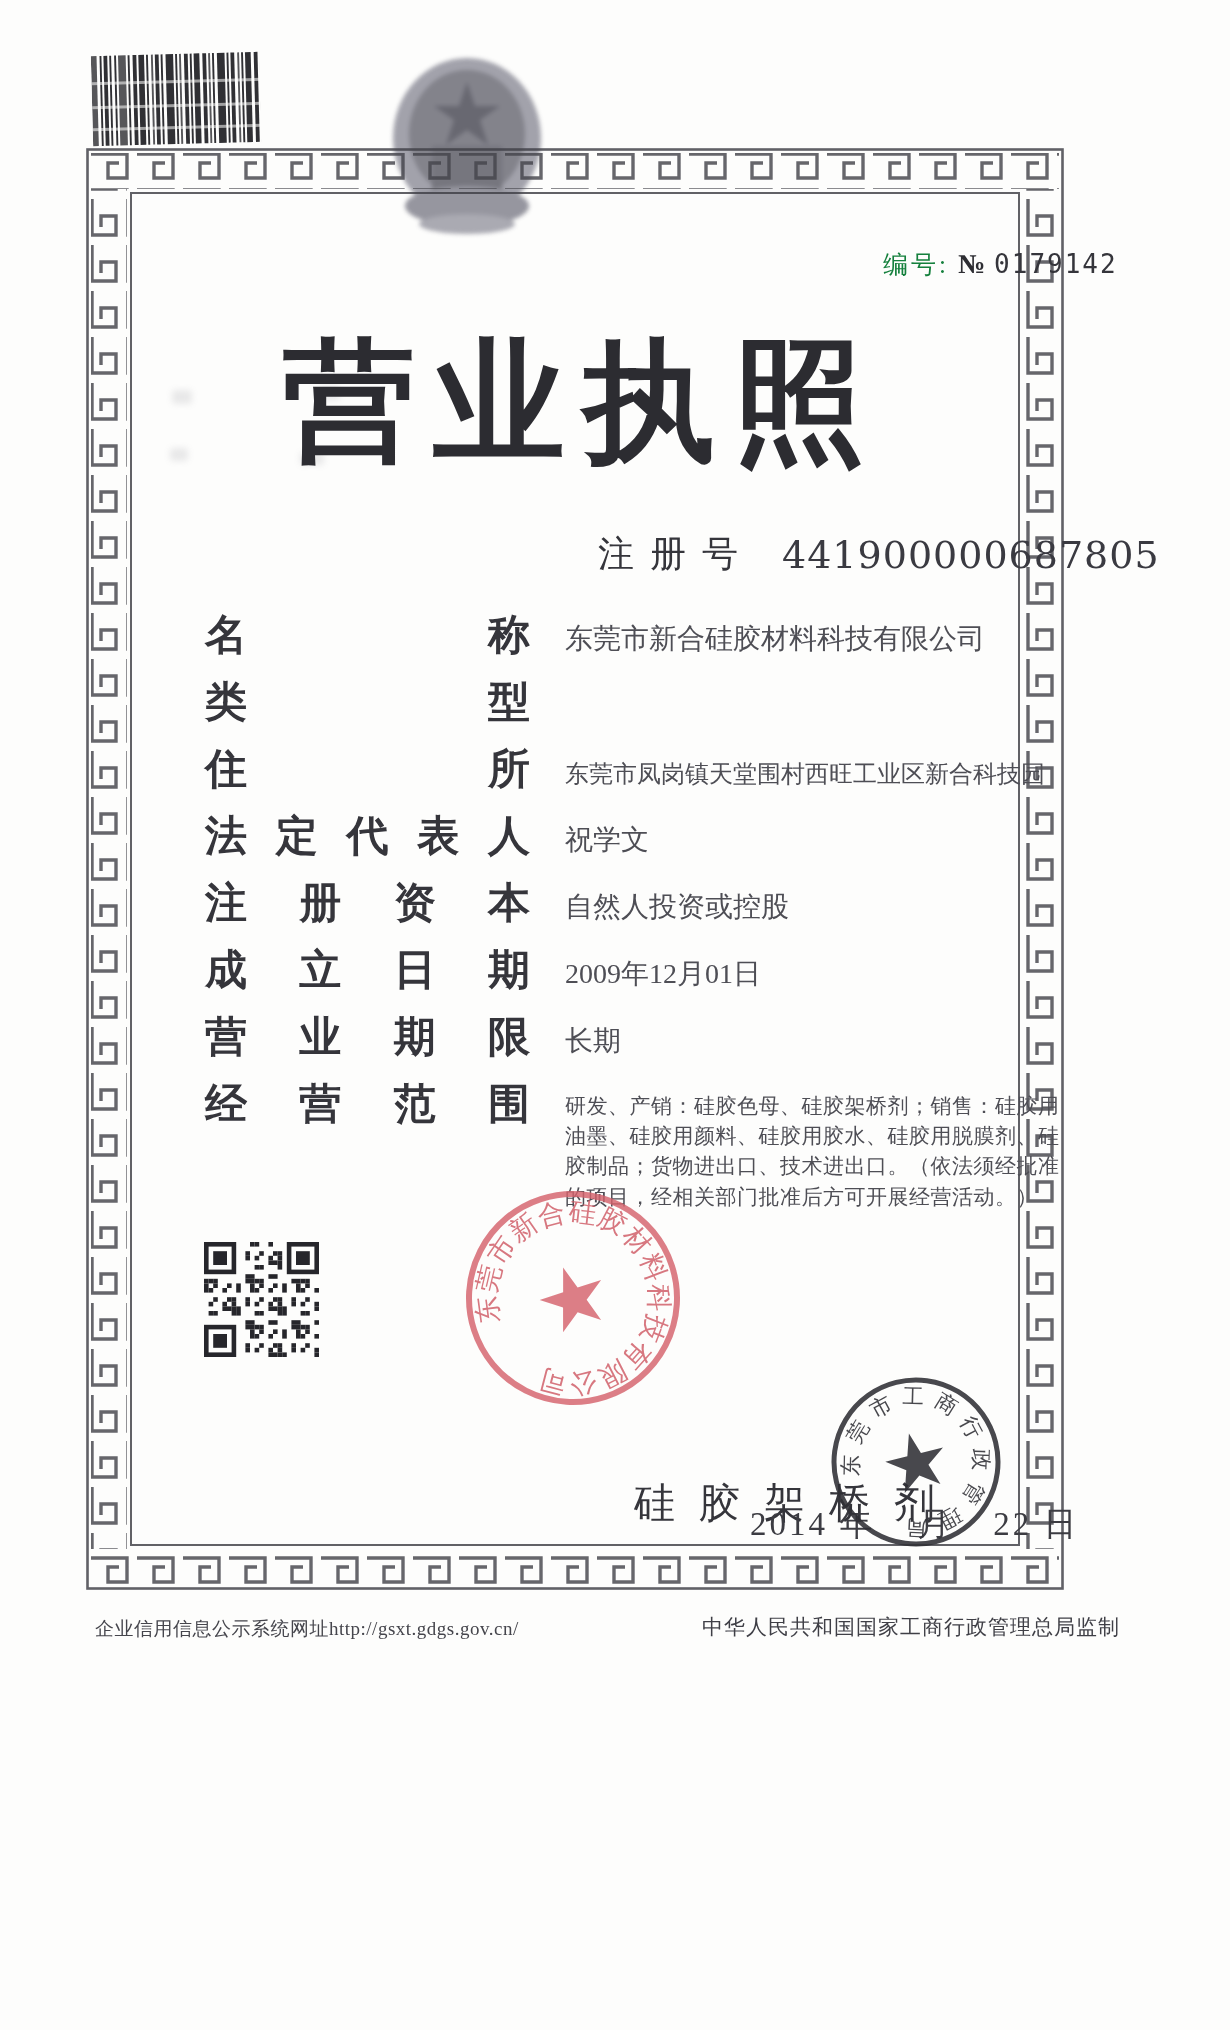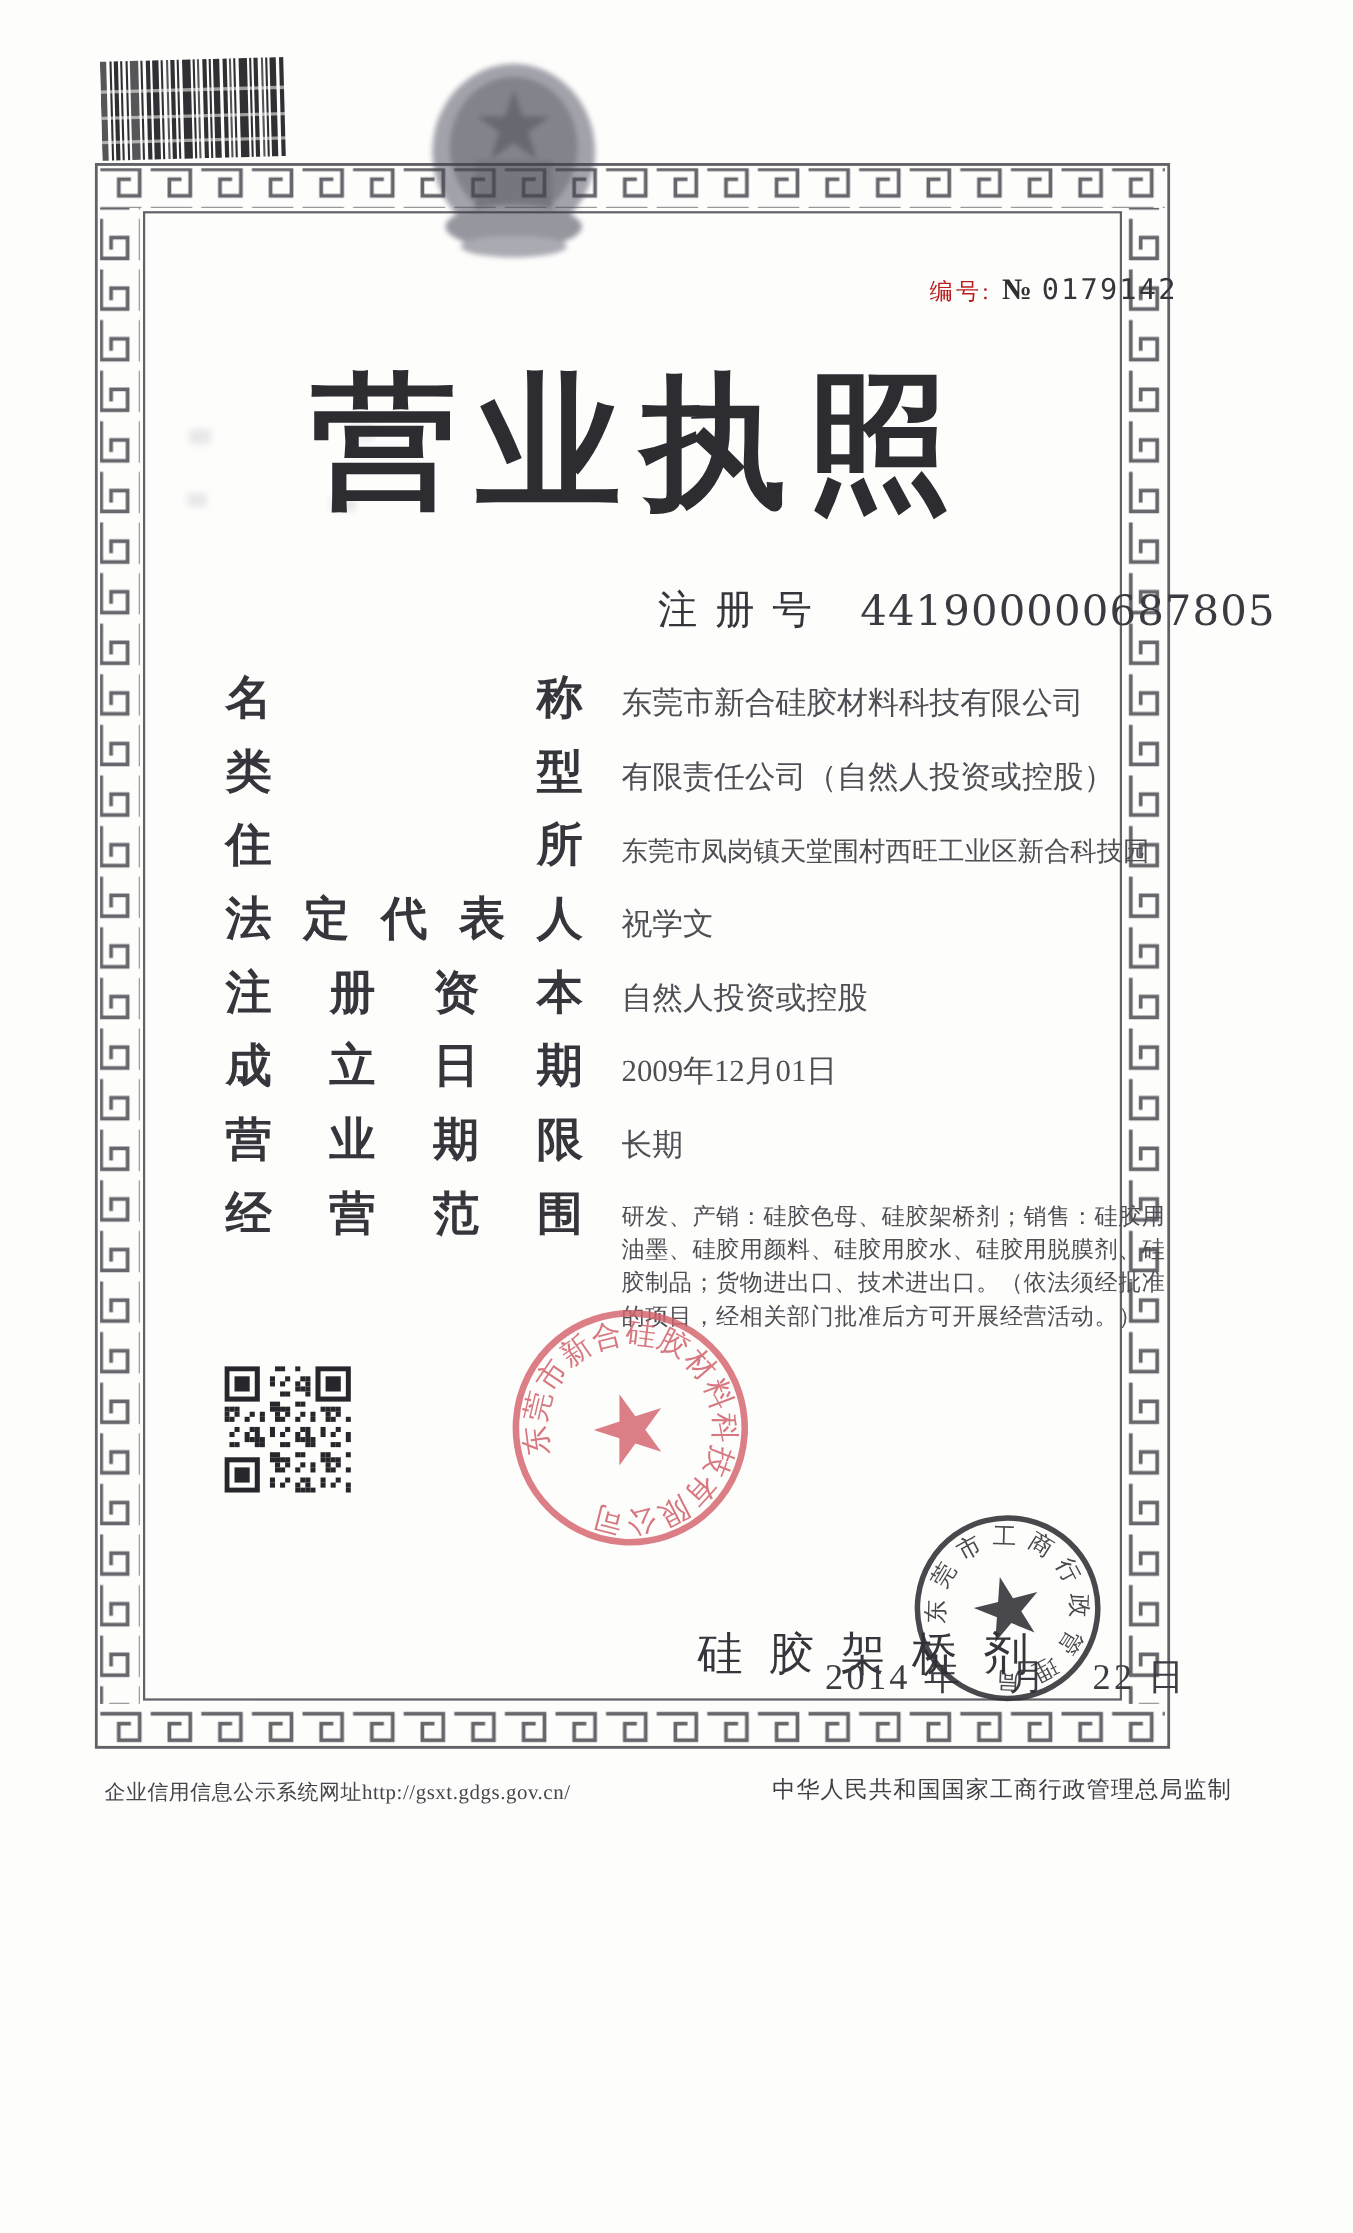--- a/index.html
+++ b/index.html
@@ -9,21 +9,21 @@
 
   
   .barcode{left:92px;top:52px;transform:rotate(-1.5deg);}
   
   .emblem{left:383px;top:54px;filter:blur(2.2px);opacity:.92;}
 
   
   .frame{left:86px;top:148px;}
 
   .serial{left:845px;top:248px;display:flex;align-items:baseline;gap:9px;}
-  .serial .lab{font-size:21px;letter-spacing:3px;color:#b91c1c;}
+  .serial .lab{font-size:25px;letter-spacing:3px;color:#15803d;margin-left:38px;}
   .serial .sym{font-size:27px;font-weight:bold;color:#2e2e33;}
   .serial .num{font-size:26px;font-family:"DejaVu Sans Mono",monospace;letter-spacing:2px;color:#35353b;}
 
   .title{left:283px;top:336px;font-size:132px;font-weight:800;letter-spacing:18px;
          color:#2c2c31;font-family:"Liberation Sans",sans-serif;line-height:1;}
 
   .regline{left:598px;top:530px;display:flex;align-items:center;gap:28px;}
   .regline .lab{font-size:36px;letter-spacing:16px;color:#35353b;}
   .regline .num{font-size:38px;font-family:"DejaVu Serif",serif;color:#3a3a41;letter-spacing:1px;}
 
@@ -153,21 +153,20 @@
           <span>名</span>
           <span>称</span>
         </div>
         <div class="fvalue">东莞市新合硅胶材料科技有限公司</div>
       </div>
       <div class="frow">
         <div class="flabel">
           <span>类</span>
           <span>型</span>
         </div>
-        <div class="fvalue">有限责任公司（自然人投资或控股）</div>
       </div>
       <div class="frow">
         <div class="flabel">
           <span>住</span>
           <span>所</span>
         </div>
         <div class="fvalue long">东莞市凤岗镇天堂围村西旺工业区新合科技园</div>
       </div>
       <div class="frow">
         <div class="flabel">

